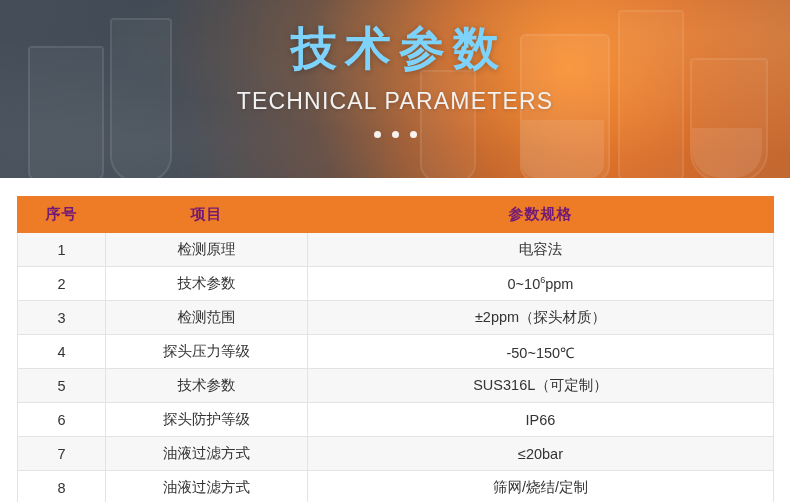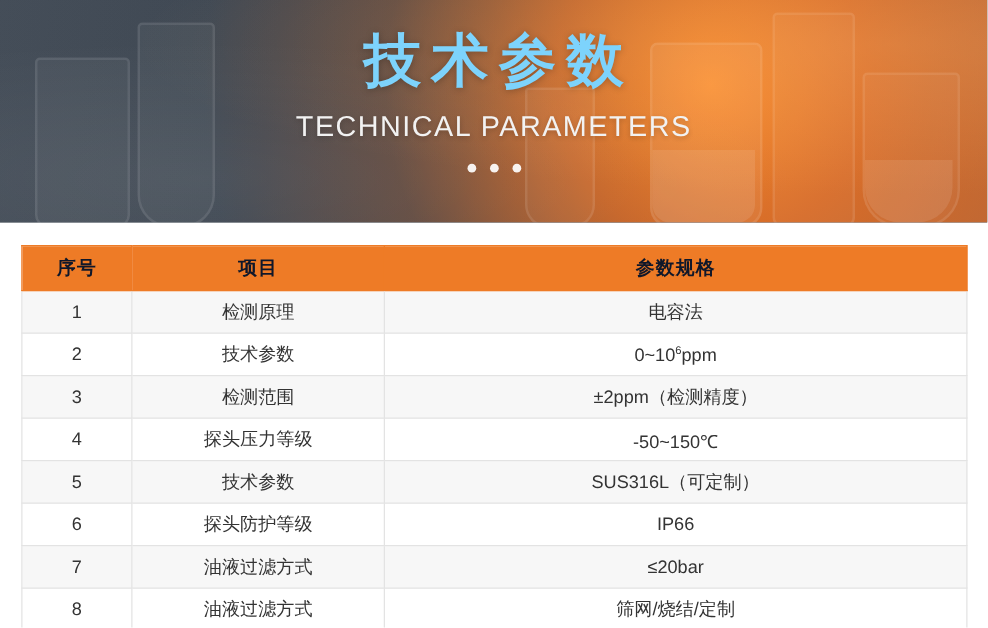--- a/index.html
+++ b/index.html
@@ -119,21 +119,21 @@
     border: 1px solid #e3e3e3;
     height: 31px;
     text-align: center;
     vertical-align: middle;
     font-size: 14.5px;
     color: #333333;
     font-weight: normal;
   }
   table.param-table thead th {
     background: #ee7b26;
-    color: #0f172a;
+    color: #701a75;
     font-size: 15px;
     font-weight: bold;
     border: 1px solid #ee7b26;
     height: 33px;
     letter-spacing: 1px;
   }
   col.c-no { width: 88px; }
   col.c-item { width: 202px; }
   col.c-spec { width: 466px; }
 
@@ -191,21 +191,21 @@
             <td>电容法</td>
           </tr>
           <tr>
             <td class="cell-no">2</td>
             <td>技术参数</td>
             <td>0~10<sup class="sup">6</sup>ppm</td>
           </tr>
           <tr>
             <td class="cell-no">3</td>
             <td>检测范围</td>
-            <td>±2ppm（检测精度）</td>
+            <td>±2ppm（探头材质）</td>
           </tr>
           <tr>
             <td class="cell-no">4</td>
             <td>探头压力等级</td>
             <td>-50~150℃</td>
           </tr>
           <tr>
             <td class="cell-no">5</td>
             <td>技术参数</td>
             <td>SUS316L（可定制）</td>

